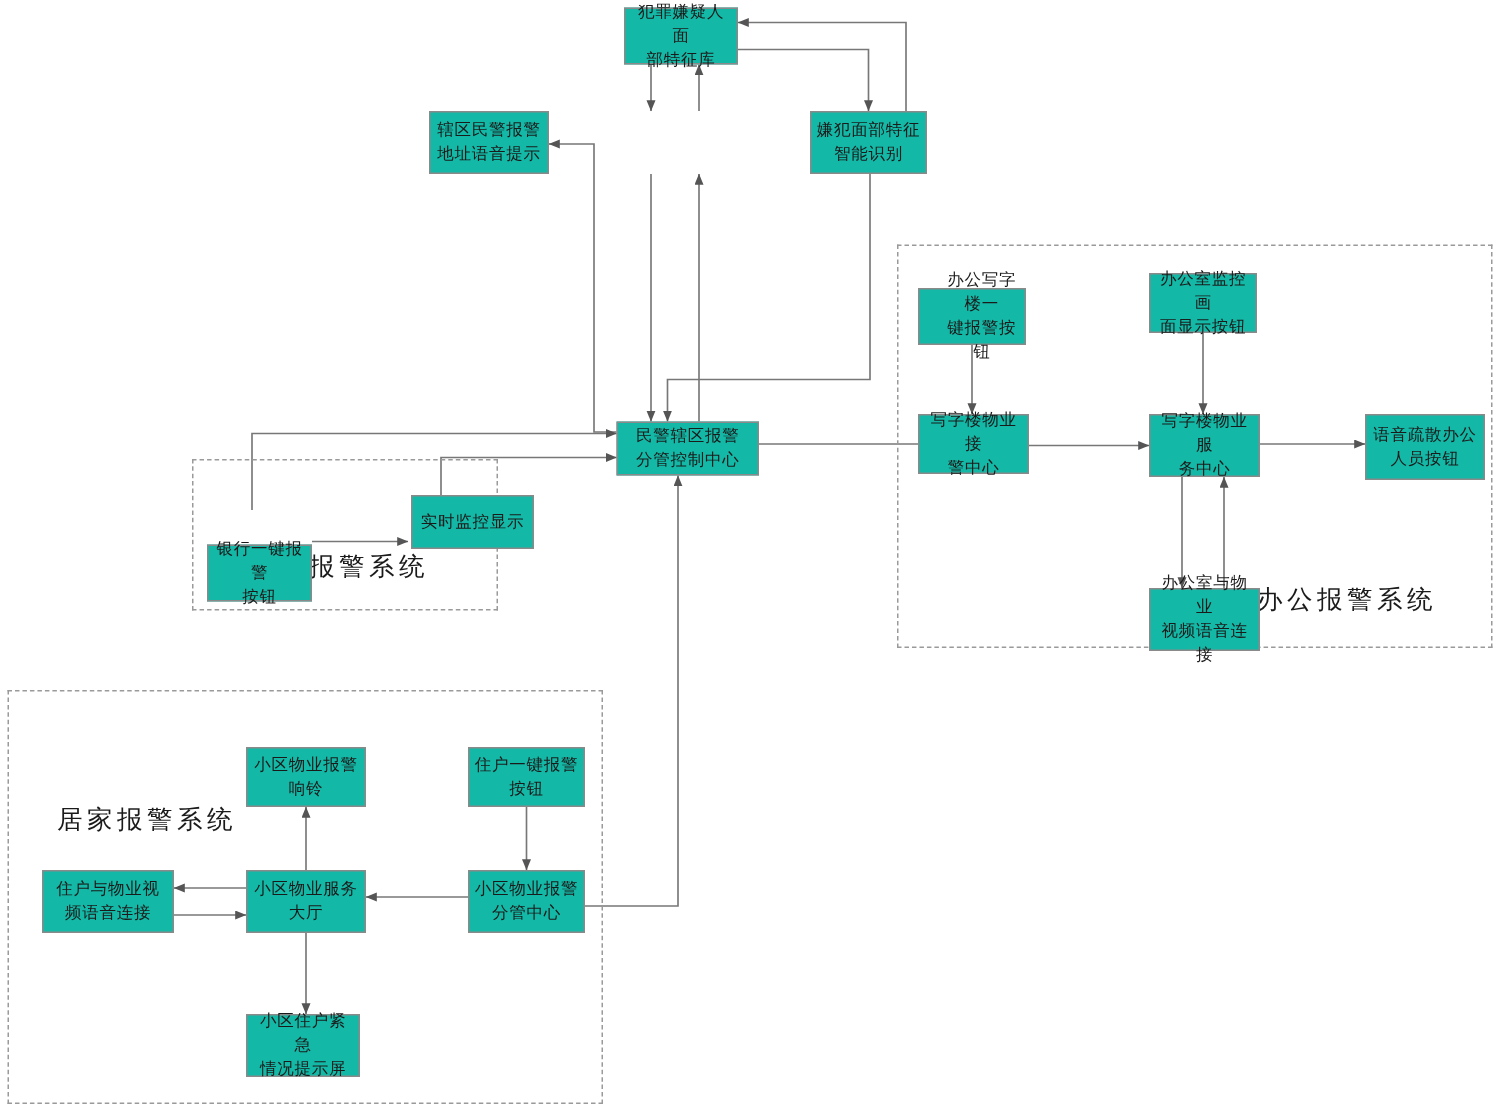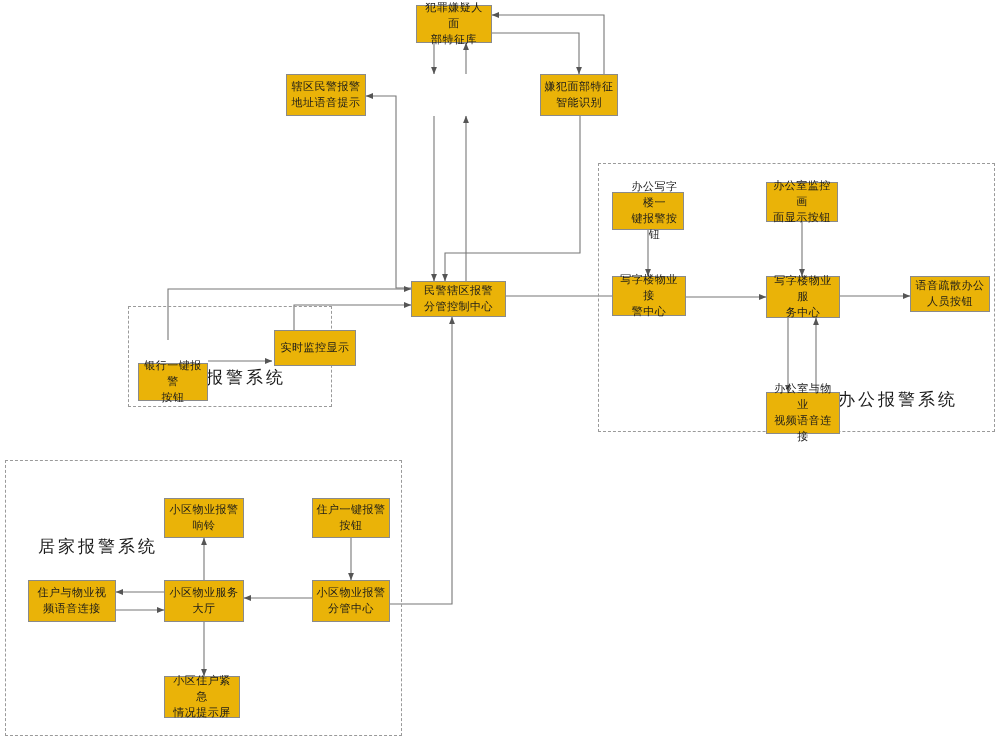--- a/index.html
+++ b/index.html
@@ -5,21 +5,21 @@
 <style>
   html,body{margin:0;padding:0;background:#ffffff;}
   body{font-family:"DejaVu Sans","Liberation Sans",sans-serif;}
   #canvas{position:relative;width:1000px;height:740px;background:#ffffff;overflow:hidden;}
   svg.wires{position:absolute;left:0;top:0;width:1000px;height:740px;}
 
   .node{
     position:absolute;
     box-sizing:border-box;
     border:1px solid #8a8a8a;
-    background:#eab308;
+    background:#14b8a6;
     display:flex;
     align-items:center;
     justify-content:center;
     text-align:center;
     line-height:1.45;
     color:#1a1a1a;
     font-size:11px;
     letter-spacing:0.5px;
     padding:2px 3px;
     z-index:3;
@@ -143,21 +143,21 @@
     </div>
   <div class="node" style="left:766px;top:182px;width:72px;height:40px;">
       <span>办公室监控画<br>面显示按钮</span>
     </div>
   <div class="node" style="left:766px;top:276px;width:74px;height:42px;">
       <span>写字楼物业服<br>务中心</span>
     </div>
   <div class="node" style="left:612px;top:276px;width:74px;height:40px;">
       <span>写字楼物业接<br>警中心</span>
     </div>
-  <div class="node" style="left:910px;top:276px;width:80px;height:36px;justify-content:flex-end;">
+  <div class="node" style="left:910px;top:276px;width:80px;height:44px;justify-content:flex-end;">
       <span>语音疏散办公<br>人员按钮</span>
     </div>
   <div class="node" style="left:766px;top:392px;width:74px;height:42px;">
       <span>办公室与物业<br>视频语音连接</span>
     </div>
 
   <div class="node" style="left:164px;top:498px;width:80px;height:40px;">
       <span>小区物业报警<br>响铃</span>
     </div>
   <div class="node" style="left:312px;top:498px;width:78px;height:40px;">

